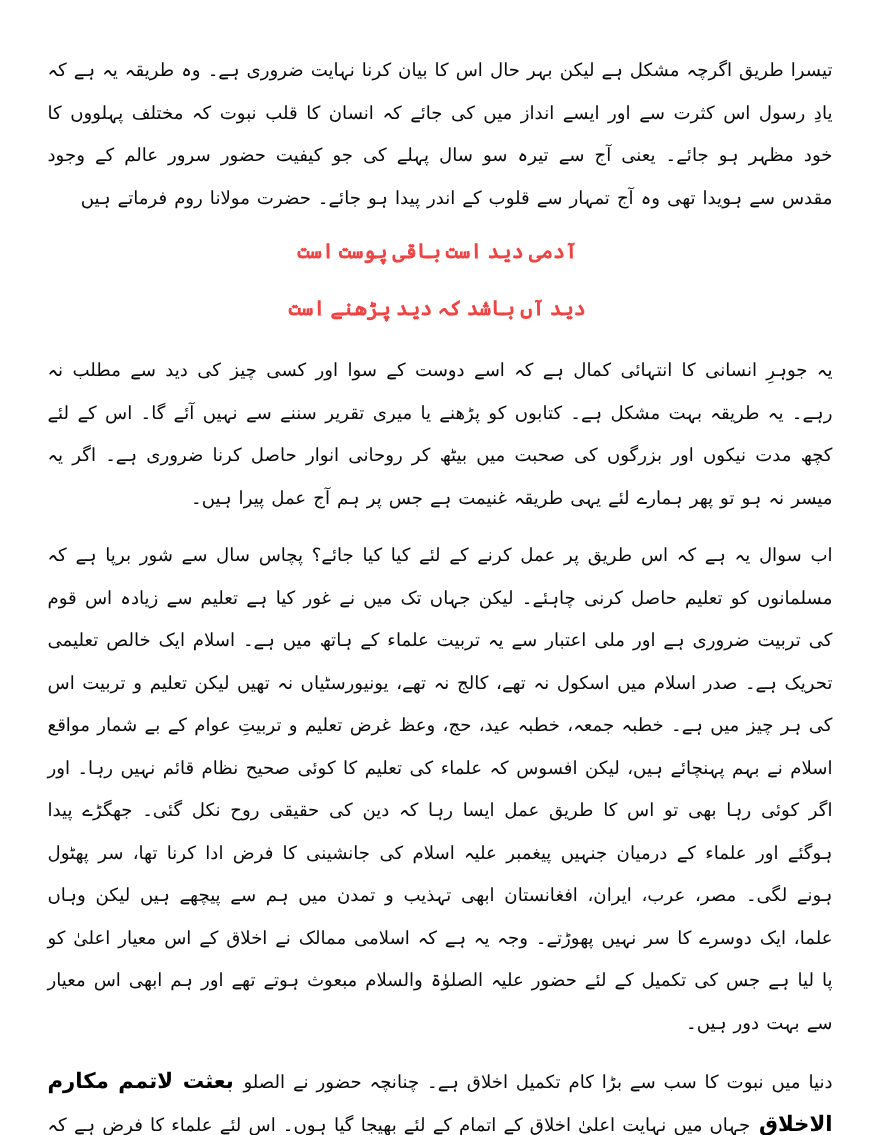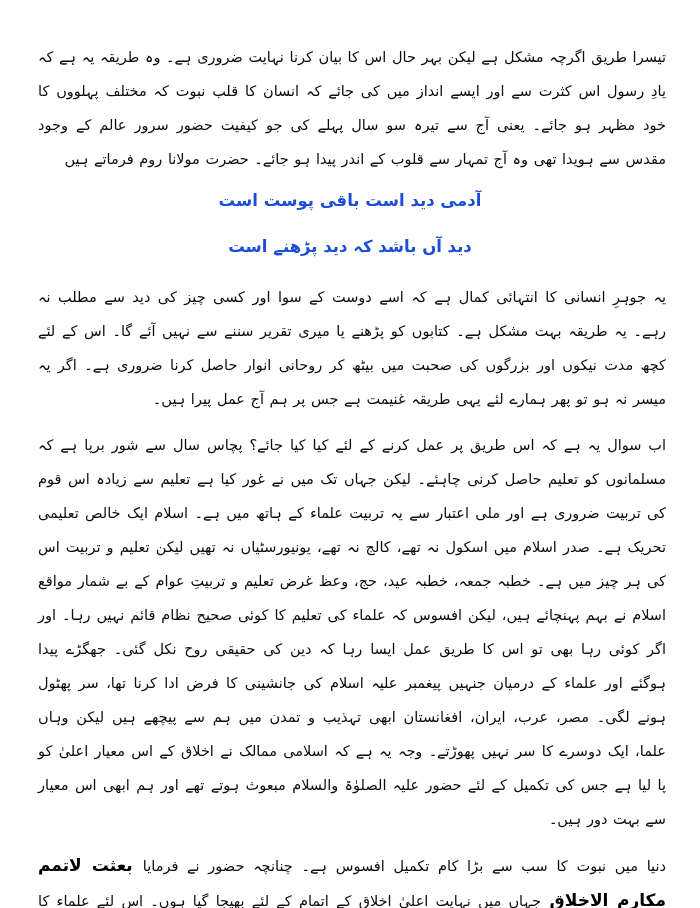--- a/index.html
+++ b/index.html
@@ -30,21 +30,22 @@
     text-justify: inter-word;
     word-spacing: 1px;
     color: #0a0a0a;
   }
   .verse {
     text-align: center;
     font-weight: 700;
     font-size: 16.5px;
     line-height: 26px;
     margin: 10px 0 20px 0;
-    color: #1d4ed8;
+    color: #ef4444;
+    font-family: Liberation Serif, serif;
   }
   .verse.first {
     margin-top: 6px;
   }
   .arabic-bold {
     font-weight: 700;
     font-size: 17px;
     color: #000000;
   }
 </style>
@@ -56,15 +57,15 @@
   <p class="para">تیسرا طریق اگرچہ مشکل ہے لیکن بہر حال اس کا بیان کرنا نہایت ضروری ہے۔ وہ طریقہ یہ ہے کہ یادِ رسول اس کثرت سے اور ایسے انداز میں کی جائے کہ انسان کا قلب نبوت کہ مختلف پہلووں کا خود مظہر ہو جائے۔ یعنی آج سے تیرہ سو سال پہلے کی جو کیفیت حضور سرور عالم کے وجود مقدس سے ہویدا تھی وہ آج تمہار سے قلوب کے اندر پیدا ہو جائے۔ حضرت مولانا روم فرماتے ہیں</p>
 
   <div class="verse first">آدمی دید است باقی پوست است</div>
 
   <div class="verse">دید آں باشد کہ دید پڑھنے است</div>
 
   <p class="para">یہ جوہرِ انسانی کا انتہائی کمال ہے کہ اسے دوست کے سوا اور کسی چیز کی دید سے مطلب نہ رہے۔ یہ طریقہ بہت مشکل ہے۔ کتابوں کو پڑھنے یا میری تقریر سننے سے نہیں آئے گا۔ اس کے لئے کچھ مدت نیکوں اور بزرگوں کی صحبت میں بیٹھ کر روحانی انوار حاصل کرنا ضروری ہے۔ اگر یہ میسر نہ ہو تو پھر ہمارے لئے یہی طریقہ غنیمت ہے جس پر ہم آج عمل پیرا ہیں۔</p>
 
   <p class="para">اب سوال یہ ہے کہ اس طریق پر عمل کرنے کے لئے کیا کیا جائے؟ پچاس سال سے شور برپا ہے کہ مسلمانوں کو تعلیم حاصل کرنی چاہئے۔ لیکن جہاں تک میں نے غور کیا ہے تعلیم سے زیادہ اس قوم کی تربیت ضروری ہے اور ملی اعتبار سے یہ تربیت علماء کے ہاتھ میں ہے۔ اسلام ایک خالص تعلیمی تحریک ہے۔ صدر اسلام میں اسکول نہ تھے، کالج نہ تھے، یونیورسٹیاں نہ تھیں لیکن تعلیم و تربیت اس کی ہر چیز میں ہے۔ خطبہ جمعہ، خطبہ عید، حج، وعظ غرض تعلیم و تربیتِ عوام کے بے شمار مواقع اسلام نے بہم پہنچائے ہیں، لیکن افسوس کہ علماء کی تعلیم کا کوئی صحیح نظام قائم نہیں رہا۔ اور اگر کوئی رہا بھی تو اس کا طریق عمل ایسا رہا کہ دین کی حقیقی روح نکل گئی۔ جھگڑے پیدا ہوگئے اور علماء کے درمیان جنہیں پیغمبر علیہ اسلام کی جانشینی کا فرض ادا کرنا تھا، سر پھٹول ہونے لگی۔ مصر، عرب، ایران، افغانستان ابھی تہذیب و تمدن میں ہم سے پیچھے ہیں لیکن وہاں علما، ایک دوسرے کا سر نہیں پھوڑتے۔ وجہ یہ ہے کہ اسلامی ممالک نے اخلاق کے اس معیار اعلیٰ کو پا لیا ہے جس کی تکمیل کے لئے حضور علیہ الصلوٰۃ والسلام مبعوث ہوتے تھے اور ہم ابھی اس معیار سے بہت دور ہیں۔</p>
 
-  <p class="para"><span>دنیا میں نبوت کا سب سے بڑا کام تکمیل افسوس ہے۔ چنانچہ حضور نے فرمایا</span><span class="arabic-bold"> بعثت لاتمم مکارم الاخلاق </span><span>جہاں میں نہایت اعلیٰ اخلاق کے اتمام کے لئے بھیجا گیا ہوں۔ اس لئے علماء کا فرض ہے کہ وہ رسول اللہ کے اخلاق ہمارے سامنے پیش کیا</span></p>
+  <p class="para"><span>دنیا میں نبوت کا سب سے بڑا کام تکمیل اخلاق ہے۔ چنانچہ حضور نے الصلو</span><span class="arabic-bold"> بعثت لاتمم مکارم الاخلاق </span><span>جہاں میں نہایت اعلیٰ اخلاق کے اتمام کے لئے بھیجا گیا ہوں۔ اس لئے علماء کا فرض ہے کہ وہ رسول اللہ کے اخلاق ہمارے سامنے پیش کیا</span></p>
 
 </div>
 
 </body></html>

